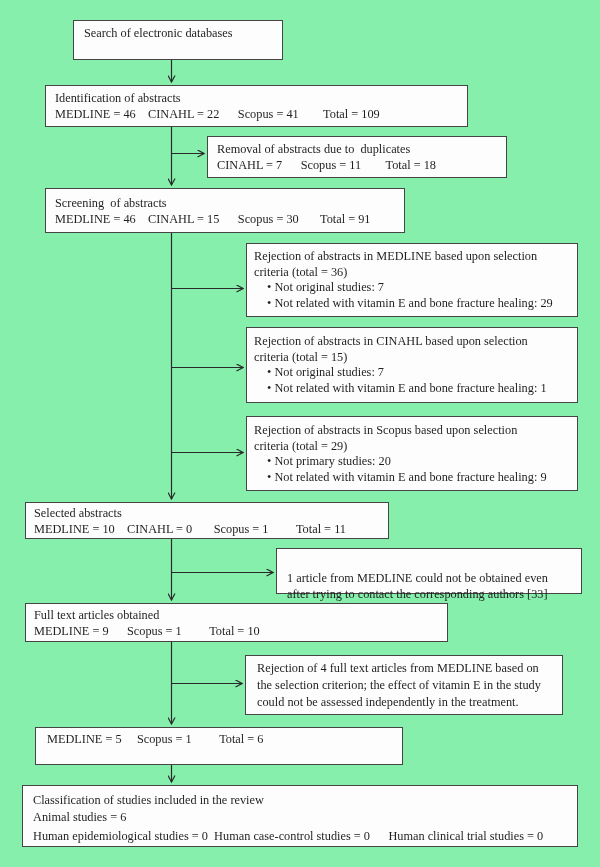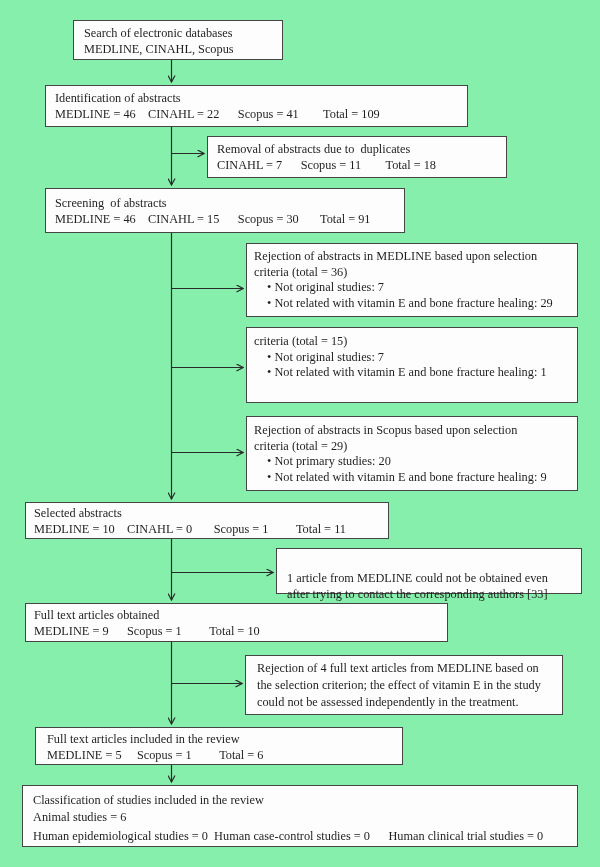--- a/index.html
+++ b/index.html
@@ -74,21 +74,20 @@
       <path d="M171.5,539 L171.5,600" marker-end="url(#ah)"></path>
       <path d="M171.5,572.5 L273,572.5" marker-end="url(#ah)"></path>
       <path d="M171.5,642 L171.5,724" marker-end="url(#ah)"></path>
       <path d="M171.5,683.5 L242,683.5" marker-end="url(#ah)"></path>
       <path d="M171.5,765 L171.5,782" marker-end="url(#ah)"></path>
     </g>
   </svg>
 
   <div class="box" id="b-search">
     <div class="line">Search of electronic databases</div>
-    <div class="line">MEDLINE, CINAHL, Scopus</div>
   </div>
 
   <div class="box" id="b-ident">
     <div class="line">Identification of abstracts</div>
     <div class="line">MEDLINE = 46    CINAHL = 22      Scopus = 41        Total = 109</div>
   </div>
 
   <div class="box" id="b-dupes">
     <div class="line">Removal of abstracts due to  duplicates</div>
     <div class="line">CINAHL = 7      Scopus = 11        Total = 18</div>
@@ -100,20 +99,21 @@
   </div>
 
   <div class="box" id="b-rej-medline">
     <div class="line">Rejection of abstracts in MEDLINE based upon selection</div>
     <div class="line">criteria (total = 36)</div>
     <div class="line indent">• Not original studies: 7</div>
     <div class="line indent">• Not related with vitamin E and bone fracture healing: 29</div>
   </div>
 
   <div class="box" id="b-rej-cinahl">
+    <div class="line">Rejection of abstracts in CINAHL based upon selection</div>
     <div class="line">criteria (total = 15)</div>
     <div class="line indent">• Not original studies: 7</div>
     <div class="line indent">• Not related with vitamin E and bone fracture healing: 1</div>
   </div>
 
   <div class="box" id="b-rej-scopus">
     <div class="line">Rejection of abstracts in Scopus based upon selection</div>
     <div class="line">criteria (total = 29)</div>
     <div class="line indent">• Not primary studies: 20</div>
     <div class="line indent">• Not related with vitamin E and bone fracture healing: 9</div>
@@ -134,21 +134,20 @@
     <div class="line">MEDLINE = 9      Scopus = 1         Total = 10</div>
   </div>
 
   <div class="box" id="b-rej-fulltext">
     <div class="line">Rejection of 4 full text articles from MEDLINE based on</div>
     <div class="line">the selection criterion; the effect of vitamin E in the study</div>
     <div class="line">could not be assessed independently in the treatment.</div>
   </div>
 
   <div class="box" id="b-included">
-    <div class="line">Full text articles included in the review</div>
     <div class="line">MEDLINE = 5     Scopus = 1         Total = 6</div>
   </div>
 
   <div class="box" id="b-classif">
     <div class="line">Classification of studies included in the review</div>
     <div class="line">Animal studies = 6</div>
     <div class="line gap-above">Human epidemiological studies = 0  Human case-control studies = 0      Human clinical trial studies = 0</div>
   </div>
 
 </div>

